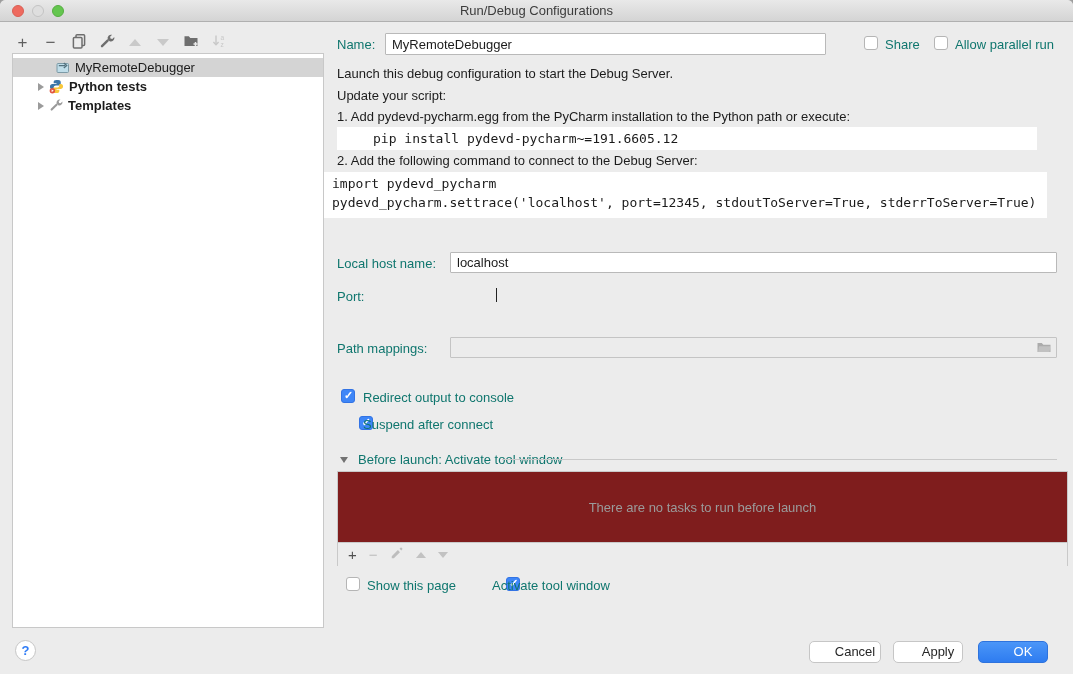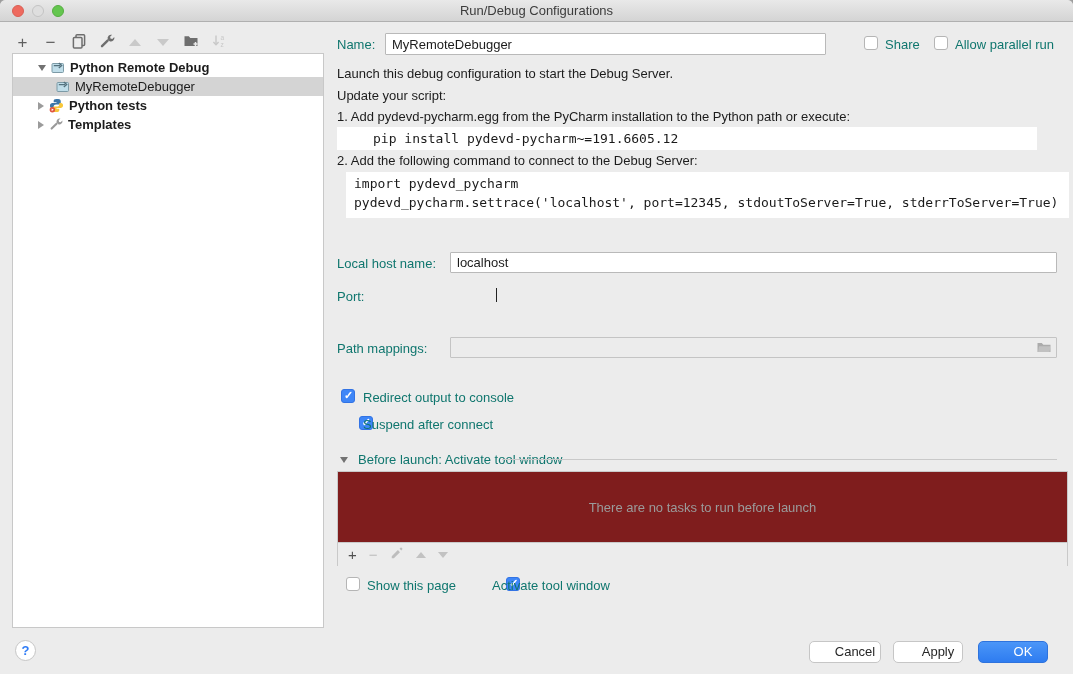--- a/index.html
+++ b/index.html
@@ -121,30 +121,20 @@
               <path d="M2.4 9 5 11.8 7.6 9"></path>
             </g>
             <text x="9.5" y="6.5" font-size="6.5" fill="#c8c8c8">a</text>
             <text x="9.5" y="13.5" font-size="6.5" fill="#c8c8c8">z</text>
           </svg></span>
       </span>
   </div>
 
   
   <div class="tree-panel">
-    <div class="trow">
-      <span class="indent1"></span>
-      <span class="tri-exp"></span>
-      <span><svg width="14" height="14" viewBox="0 0 14 14" style="vertical-align:-2px">
-            <rect x="1" y="3.5" width="11.5" height="9" rx="1" fill="#bfdde9" stroke="#7c9aa6"></rect>
-            <path d="M2.8 5.6h6.4" stroke="#53707c" stroke-width="1.3" fill="none"></path>
-            <path d="M7.8 3.1l2.9 2.5-2.9 2.5" fill="none" stroke="#53707c" stroke-width="1.3"></path>
-          </svg></span>
-      <span class="lbl-bold">Python Remote Debug</span>
-    </div>
     <div class="trow selected">
       <span class="indent2"></span>
       <span><svg width="14" height="14" viewBox="0 0 14 14" style="vertical-align:-2px">
             <rect x="1" y="3.5" width="11.5" height="9" rx="1" fill="#bfdde9" stroke="#7c9aa6"></rect>
             <path d="M2.8 5.6h6.4" stroke="#53707c" stroke-width="1.3" fill="none"></path>
             <path d="M7.8 3.1l2.9 2.5-2.9 2.5" fill="none" stroke="#53707c" stroke-width="1.3"></path>
           </svg></span>
       <span>MyRemoteDebugger</span>
     </div>
     <div class="trow">
@@ -176,21 +166,21 @@
   <span class="abs stext" style="left:885px; top:37px;">Share</span>
   <span class="abs cb" style="left:934px; top:36px;"></span>
   <span class="abs stext" style="left:955px; top:37px;">Allow parallel run</span>
 
   
   <div class="abs" style="left:337px; top:66px;">Launch this debug configuration to start the Debug Server.</div>
   <div class="abs" style="left:337px; top:88px;">Update your script:</div>
   <div class="abs" style="left:337px; top:109px;">1. Add pydevd-pycharm.egg from the PyCharm installation to the Python path or execute:</div>
   <div class="abs codeblock" style="left:337px; top:127px; width:700px;padding-left:36px;">pip install pydevd-pycharm~=191.6605.12</div>
   <div class="abs" style="left:337px; top:153px;">2. Add the following command to connect to the Debug Server:</div>
-  <div class="abs codeblock" style="left:346px; top:172px; width:723px; height:46px;"><span>import pydevd_pycharm</span>
+  <div class="abs codeblock" style="left:324px; top:172px; width:723px; height:46px;"><span>import pydevd_pycharm</span>
 <span>pydevd_pycharm.settrace('localhost', port=12345, stdoutToServer=True, stderrToServer=True)</span></div>
 
   
   <label class="abs" style="left:337px; top:256px;">Local host name:</label>
   <input class="abs field" style="left: 450px; top: 252px; width: 607px; height: 21px;" value="localhost">
 
   <label class="abs" style="left:337px; top:289px;">Port:</label>
   <span class="caret" style="left:496px; top:288px;"></span>
 
   <label class="abs" style="left:337px; top:341px;">Path mappings:</label>

